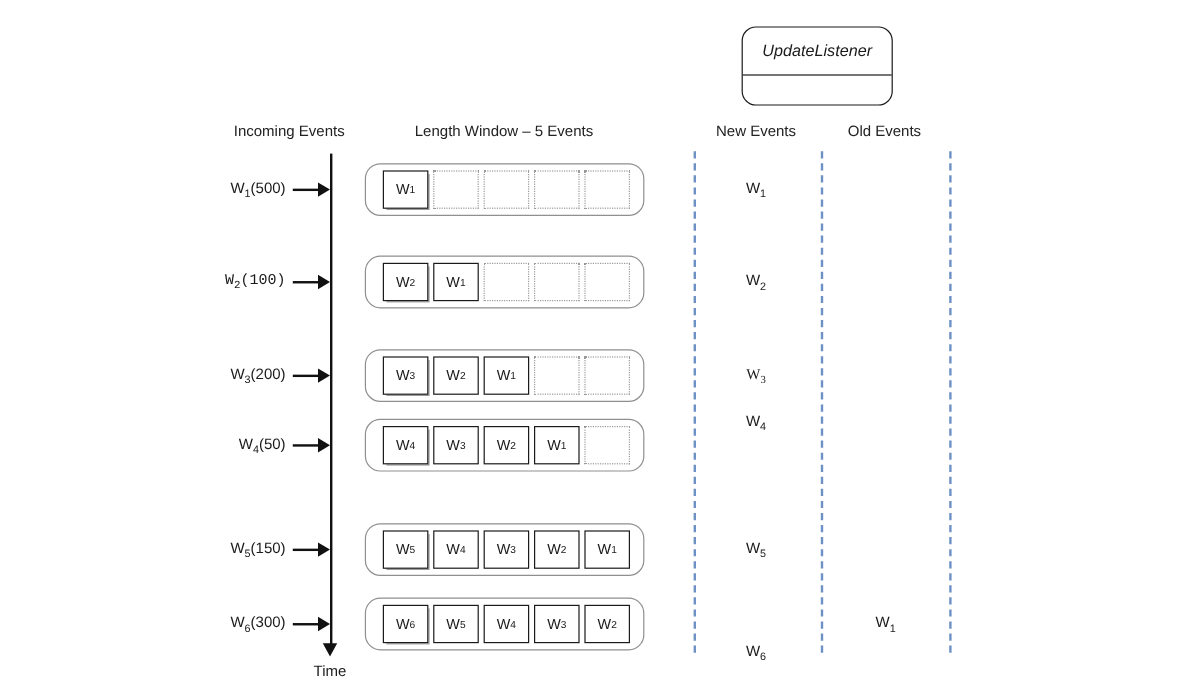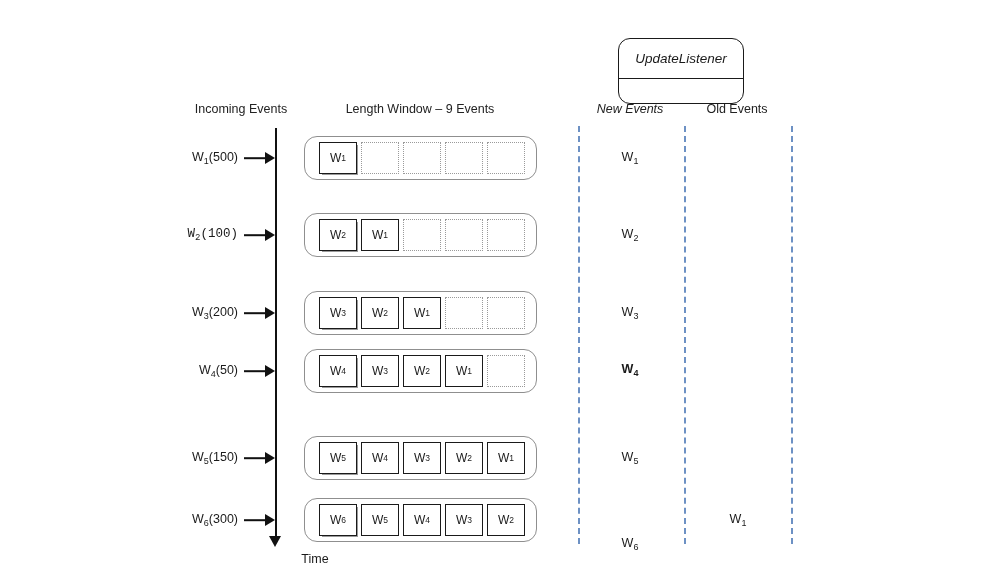--- a/index.html
+++ b/index.html
@@ -23,21 +23,20 @@
   .listener-box {
     position: absolute;
     left: 618px;
     top: 22px;
     width: 126px;
     height: 66px;
     border: 1.3px solid #1a1a1a;
     border-radius: 12px;
     background: #ffffff;
     box-sizing: border-box;
-    margin-top: 16px;
   }
   .listener-title {
     height: 40px;
     line-height: 40px;
     text-align: center;
     font-style: italic;
     font-size: 13.5px;
     border-bottom: 1.3px solid #1a1a1a;
     box-sizing: border-box;
     white-space: nowrap;
@@ -76,21 +75,20 @@
     border-right: 6px solid transparent;
     border-top: 11px solid #111;
   }
   .time-label {
     position: absolute;
     left: 275px;
     top: 552px;
     transform: translateX(-50%);
     font-size: 12.5px;
     white-space: nowrap;
-    margin-left: 40px;
   }
 
   
   .evt-label {
     position: absolute;
     right: 0;
     font-size: 12.5px;
     white-space: nowrap;
     transform: translateY(-50%);
   }
@@ -177,22 +175,22 @@
 
 <div id="canvas">
 
   <div class="listener-box">
     <div class="listener-title">UpdateListener</div>
     <div class="listener-body"></div>
   </div>
 
   <div id="headers-layer">
       <div class="col-header" style="left: 241px;">Incoming Events</div>
-      <div class="col-header" style="left: 420px;">Length Window – 9 Events</div>
-      <div class="col-header" style="left: 630px; font-style: italic;">New Events</div>
+      <div class="col-header" style="left: 420px;">Length Window – 5 Events</div>
+      <div class="col-header" style="left: 630px;">New Events</div>
       <div class="col-header" style="left: 737px;">Old Events</div>
     </div>
 
   <div class="time-axis"></div>
   <div class="time-arrow"></div>
   <div class="time-label">Time</div>
 
   <div id="dash-layer">
       <div class="dash-line" style="left: 578px;"></div>
       <div class="dash-line" style="left: 684px;"></div>
@@ -231,34 +229,34 @@
       <div class="evt-arrow-head" style="top: 313px; left: 265px;"></div>
       <div class="window-box" style="top: 313px;">
         <div class="slots">
           <div class="slot newest">W<sub>3</sub></div>
           <div class="slot filled">W<sub>2</sub></div>
           <div class="slot filled">W<sub>1</sub></div>
           <div class="slot empty"></div>
           <div class="slot empty"></div>
         </div>
       </div>
-      <div class="out-label" style="left: 630px; top: 313px;">W<sub>3</sub></div>
+      <div class="out-label" style="left: 630px; top: 313px; font-family: Liberation Serif, serif;">W<sub>3</sub></div>
       <div class="evt-label" style="top: 371px; right: 746px;">W<sub>4</sub>(50)</div>
       <div class="evt-arrow-line" style="top: 371px; left: 244px; width: 21px;"></div>
       <div class="evt-arrow-head" style="top: 371px; left: 265px;"></div>
       <div class="window-box" style="top: 371px;">
         <div class="slots">
           <div class="slot newest">W<sub>4</sub></div>
           <div class="slot filled">W<sub>3</sub></div>
           <div class="slot filled">W<sub>2</sub></div>
           <div class="slot filled">W<sub>1</sub></div>
           <div class="slot empty"></div>
         </div>
       </div>
-      <div class="out-label" style="left: 630px; top: 370px; font-weight: bold;">W<sub>4</sub></div>
+      <div class="out-label" style="left: 630px; top: 352px;">W<sub>4</sub></div>
       <div class="evt-label" style="top: 458px; right: 746px;">W<sub>5</sub>(150)</div>
       <div class="evt-arrow-line" style="top: 458px; left: 244px; width: 21px;"></div>
       <div class="evt-arrow-head" style="top: 458px; left: 265px;"></div>
       <div class="window-box" style="top: 458px;">
         <div class="slots">
           <div class="slot newest">W<sub>5</sub></div>
           <div class="slot filled">W<sub>4</sub></div>
           <div class="slot filled">W<sub>3</sub></div>
           <div class="slot filled">W<sub>2</sub></div>
           <div class="slot filled">W<sub>1</sub></div>

